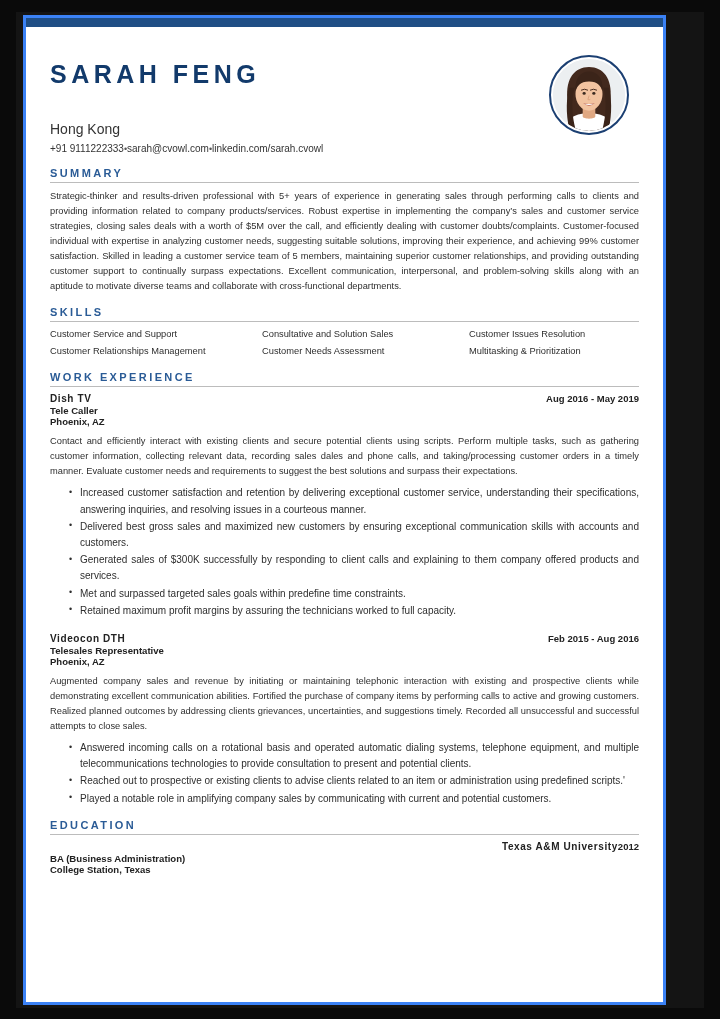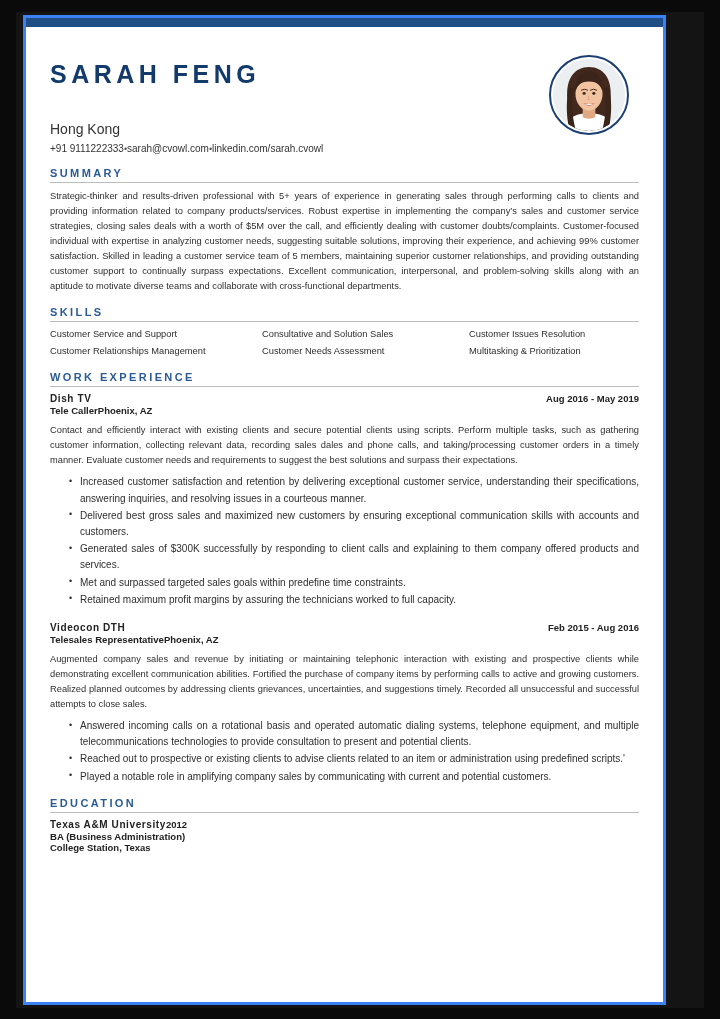--- a/index.html
+++ b/index.html
@@ -164,24 +164,25 @@
     color: #222222;
     letter-spacing: 0.6px;
   }
   .job-dates {
     font-size: 9.5px;
     font-weight: bold;
     color: #222222;
   }
   .job-sub {
     display: flex;
-    justify-content: flex-start;
+    justify-content: flex-end;
     align-items: baseline;
     margin-top: 1px;
     margin-bottom: 7px;
+    flex-direction: column;
   }
   .job-title {
     font-size: 9.6px;
     font-weight: bold;
     color: #222222;
   }
   .job-location {
     font-size: 9.5px;
     font-weight: bold;
     color: #222222;
@@ -206,21 +207,21 @@
     position: absolute;
     left: -11px;
     top: -0.5px;
     color: #2e2e2e;
     font-size: 9px;
   }
 
   
   .edu-head {
     display: flex;
-    justify-content: flex-start;
+    justify-content: flex-end;
     align-items: baseline;
     margin-top: 3px;
   }
   .edu-school {
     font-size: 10px;
     font-weight: bold;
     color: #222222;
     letter-spacing: 0.6px;
   }
   .edu-year {

